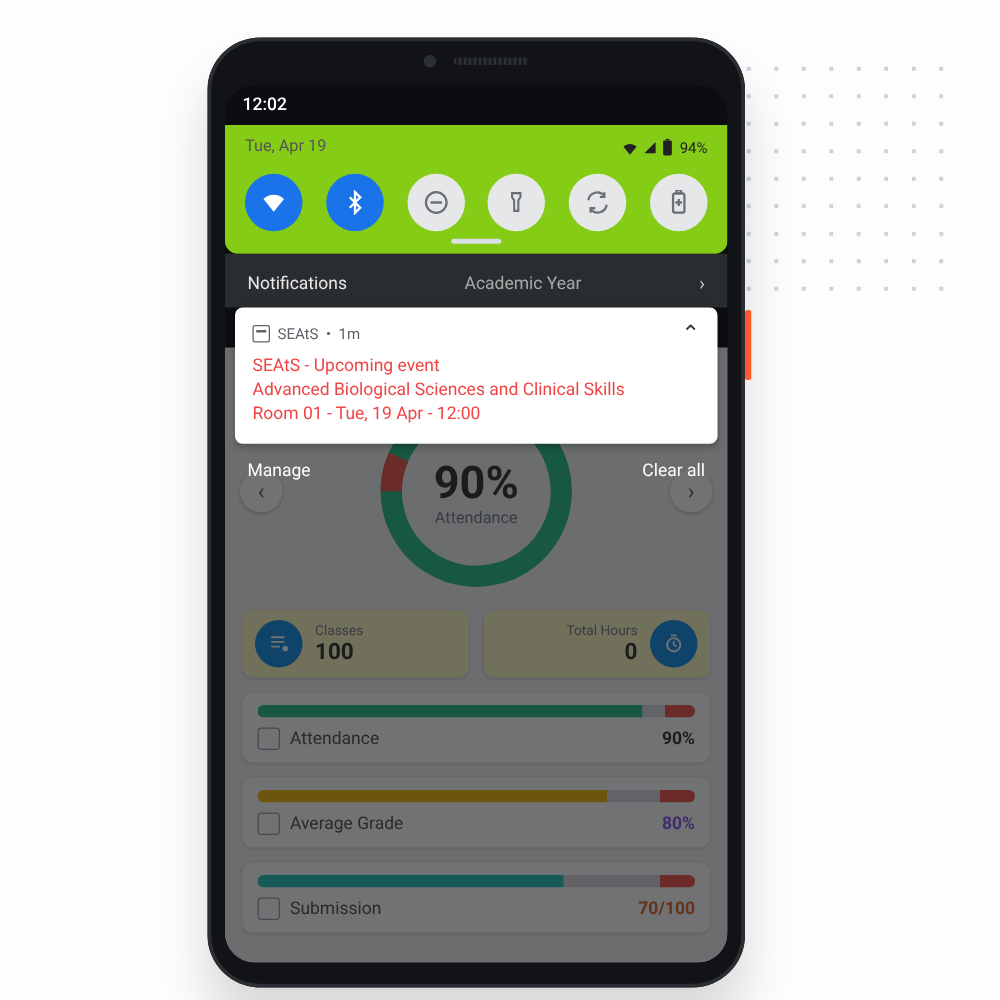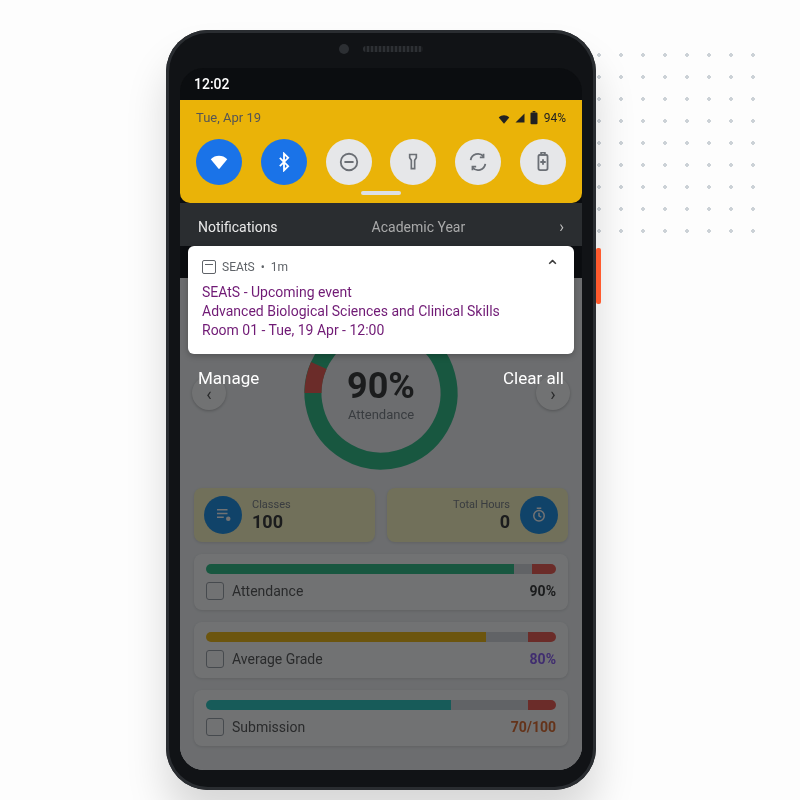--- a/index.html
+++ b/index.html
@@ -47,21 +47,21 @@
     border-radius: 24px; overflow: hidden;
     background: #0e1013;
   }
   
   .statusbar {
     height: 32px; color: #fff; display: flex; align-items: center;
     padding: 0 14px; font-size: 14px; font-weight: 500;
   }
   
   .qs-panel {
-    background: #eab308; border-radius: 0 0 10px 10px;
+    background: #84cc16; border-radius: 0 0 10px 10px;
     padding: 10px 16px 8px;
   }
   .qs-date-row { display: flex; align-items: center; justify-content: space-between; color:#555; font-size:13px;}
   .stat-icons { display:flex; align-items:center; gap:3px; color:#222;}
   .stat-icons svg { display:block; }
   .qs-tiles {
     display:flex; justify-content: space-between; gap:8px;
     margin: 14px 0 6px;
   }
   .tile {
@@ -93,25 +93,25 @@
     color:#5f6368; font-size:12px;
   }
   .notif-app-row .left { display:flex; align-items:center; gap:6px; }
   .cal-icon {
     width:14px; height:14px; border:1.5px solid #5f6368; border-radius:2px;
     position:relative;
   }
   .cal-icon::before {
     content:""; position:absolute; left:2px; right:2px; top:3px; height:1.5px; background:#5f6368;
   }
-  .notif-body { margin-top:6px; font-size:14px; line-height:1.35; color:#701a75; }
+  .notif-body { margin-top:6px; font-size:14px; line-height:1.35; color:#ef4444; }
   
   .notif-actions {
     display:flex; justify-content:space-between; color:#fff;
-    font-size:17px; padding: 14px 18px 10px;
+    font-size:14px; padding: 14px 18px 10px;
   }
   
   .bg-app {
     position:absolute; left:0; right:0; top: 210px; bottom:0;
     background:#f2f3f5;
     padding: 10px 14px;
     overflow:hidden;
   }
   .scrim {
     position:absolute; inset:0; background:rgba(10,12,14,.58);

